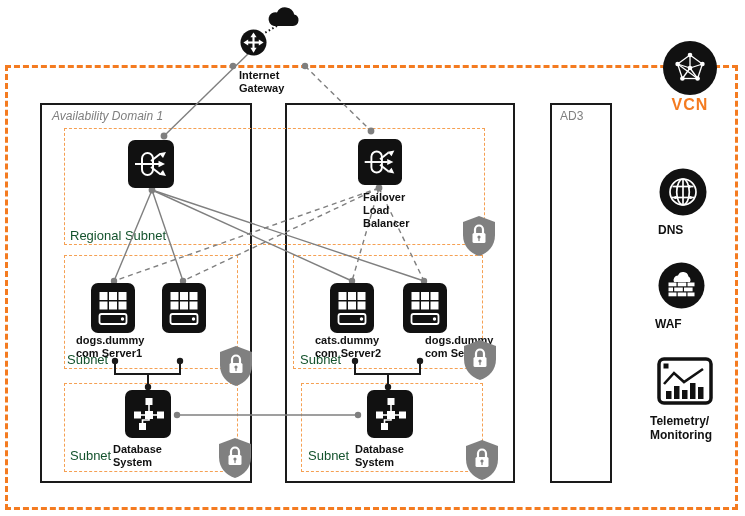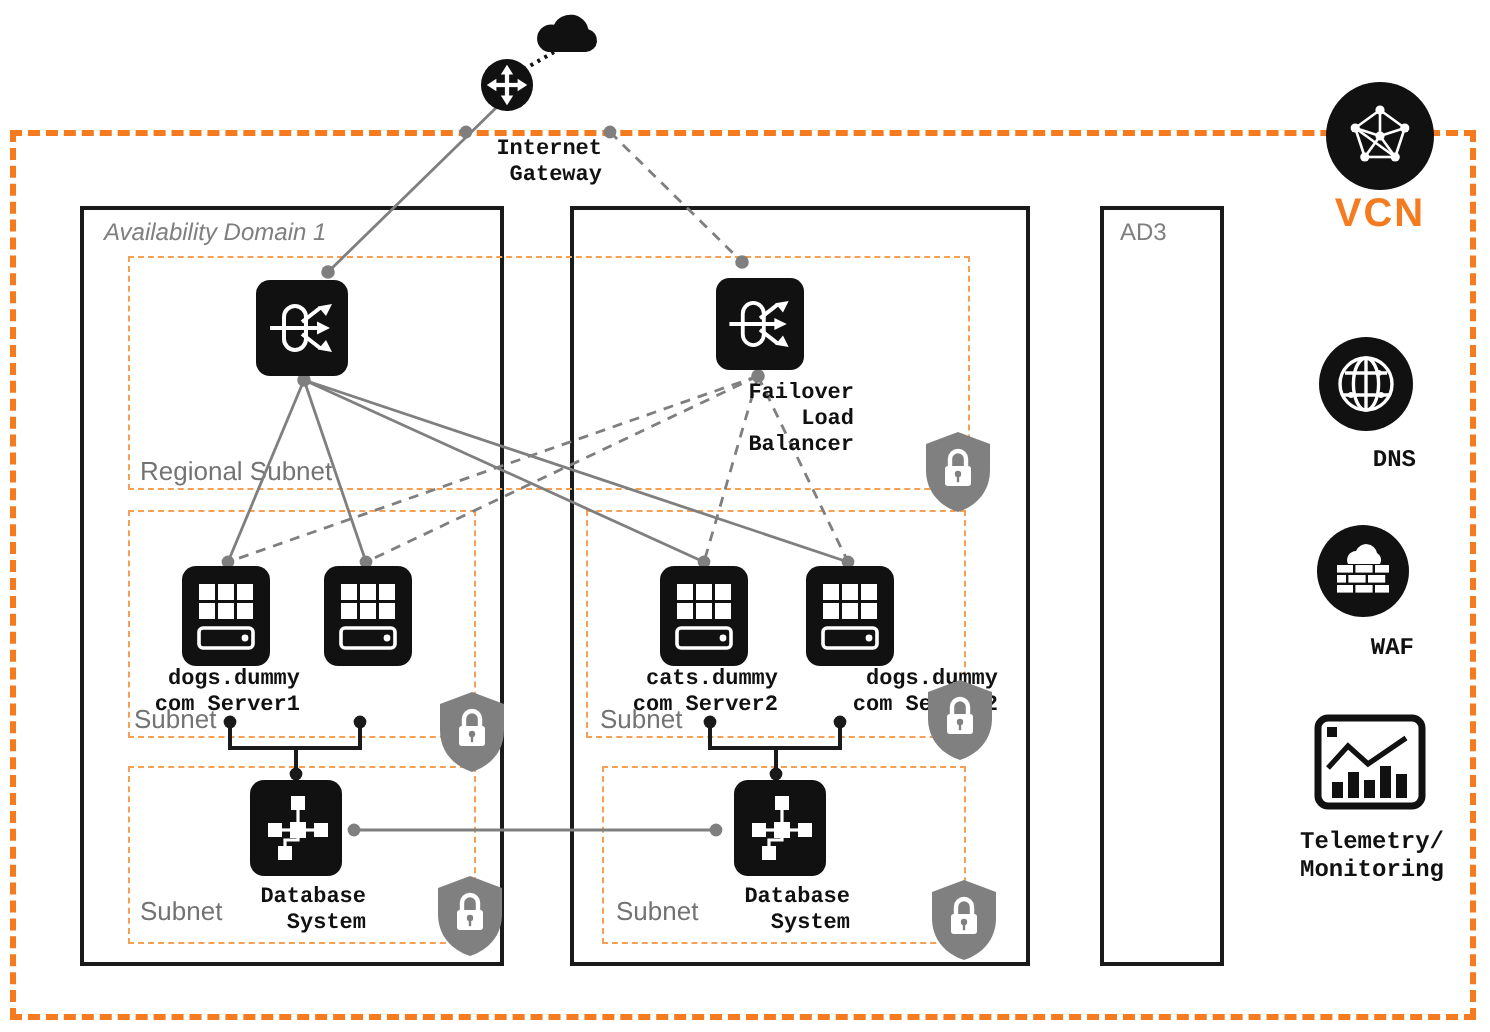--- a/index.html
+++ b/index.html
@@ -4,26 +4,26 @@
 <style>
   * { margin:0; padding:0; box-sizing:border-box; }
   body { background:#fff; font-family:"Liberation Sans", sans-serif; }
   #stage { position:relative; width:745px; height:516px; background:#fff; overflow:hidden; }
 
   .vcn-border { position:absolute; left:5px; top:65px; width:733px; height:445px;
                 border:3px dashed #F47B20; }
   .ad-box { position:absolute; background:#fff; border:2px solid #1a1a1a; }
   .ad-title { position:absolute; color:#7f7f7f; font-size:12px; white-space:nowrap; }
   .subnet-box { position:absolute; border:1.5px dashed #F5A053; }
-  .subnet-label { position:absolute; color:#737373; font-size:13px; white-space:nowrap; }
+  .subnet-label { position:absolute; color:#14532d; font-size:13px; white-space:nowrap; }
   .cap { position:absolute; font-weight:700; font-size:11px; line-height:1.18;
-         text-align:right; color:#111;font-family:Liberation Mono, monospace; }
+         text-align:left; color:#111; }
   .icon { position:absolute; }
   svg { display:block; }
-  .vcn-text { position:absolute; color:#F47B20; font-weight:700; font-size:20px;
+  .vcn-text { position:absolute; color:#F47B20; font-weight:700; font-size:16px;
               text-align:center; letter-spacing:1px; }
   #connectors { position:absolute; left:0; top:0; pointer-events:none; }
 </style>
 </head>
 <body>
 
 <div id="stage">
 
   <div class="vcn-border"></div>
 

